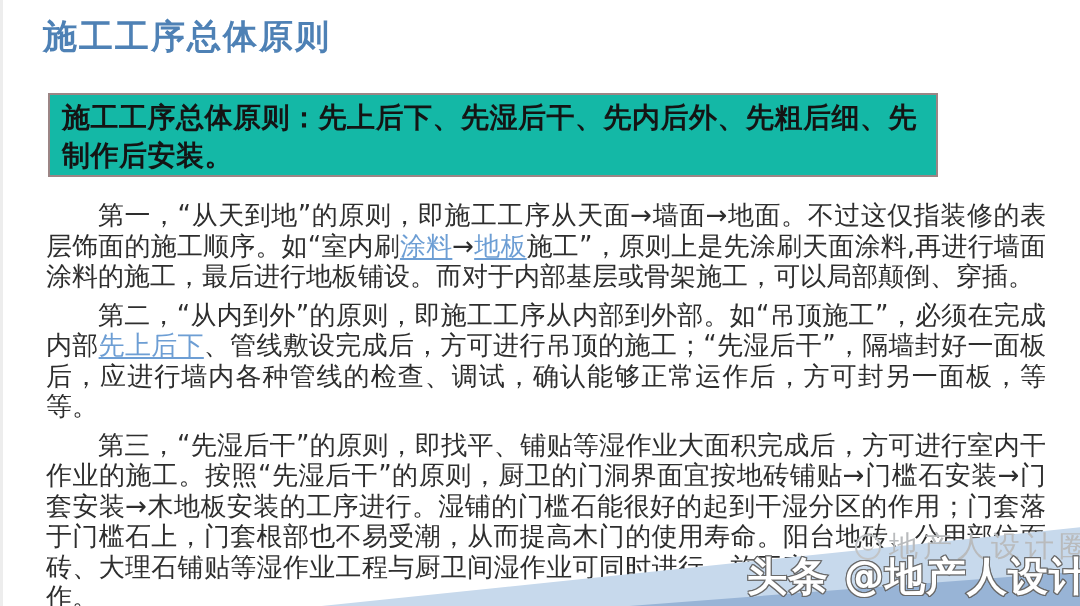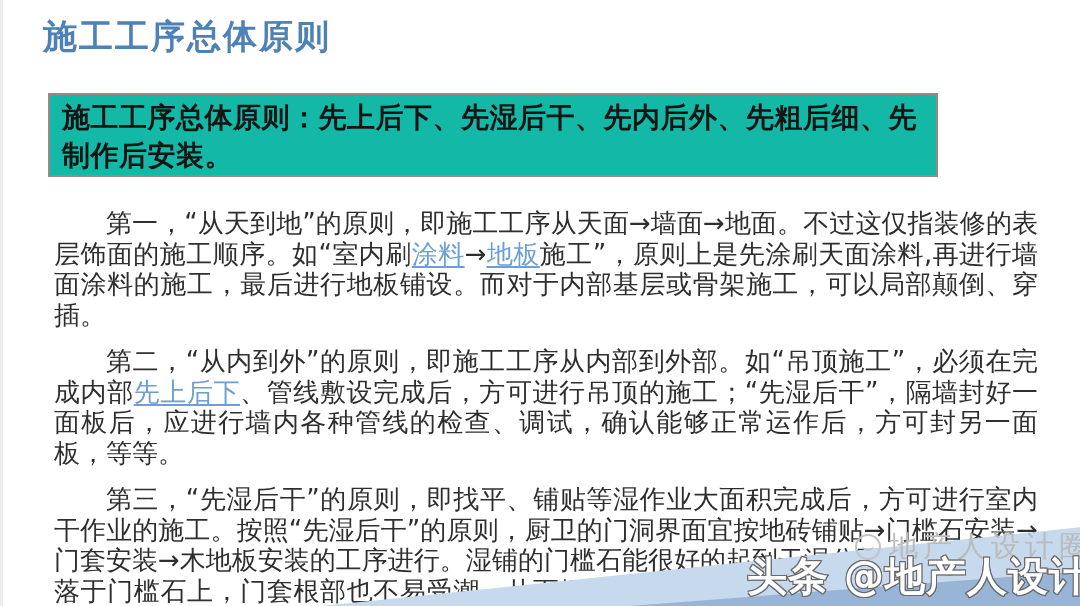--- a/index.html
+++ b/index.html
@@ -29,21 +29,21 @@
   .principle-box .principle-text {
     font-size: 28px; font-weight: bold; color: #141414; letter-spacing: 0.5px;
   }
 
   
   .body-text {
     position: absolute; top: 192px; left: 35px; width: 1016px;
     font-size: 26px; line-height: 30.5px; color: #2e2e2e;
     text-align: justify;
   }
-  .body-text p { margin: 16px; text-indent: 2em; word-break: break-all; }
+  .body-text p { margin: 8px; text-indent: 2em; word-break: break-all; }
   .body-text a {
     color: #6d9ed4; text-decoration: underline;
     text-underline-offset: 3px; cursor: pointer;
   }
 
   
   .wave { position: absolute; left: 0; bottom: 0; width: 1080px; height: 85px; pointer-events: none; }
   .wave-light {
     background: #c7d9ec;
     clip-path: polygon(29.5% 100%, 100% 7%, 100% 100%);

